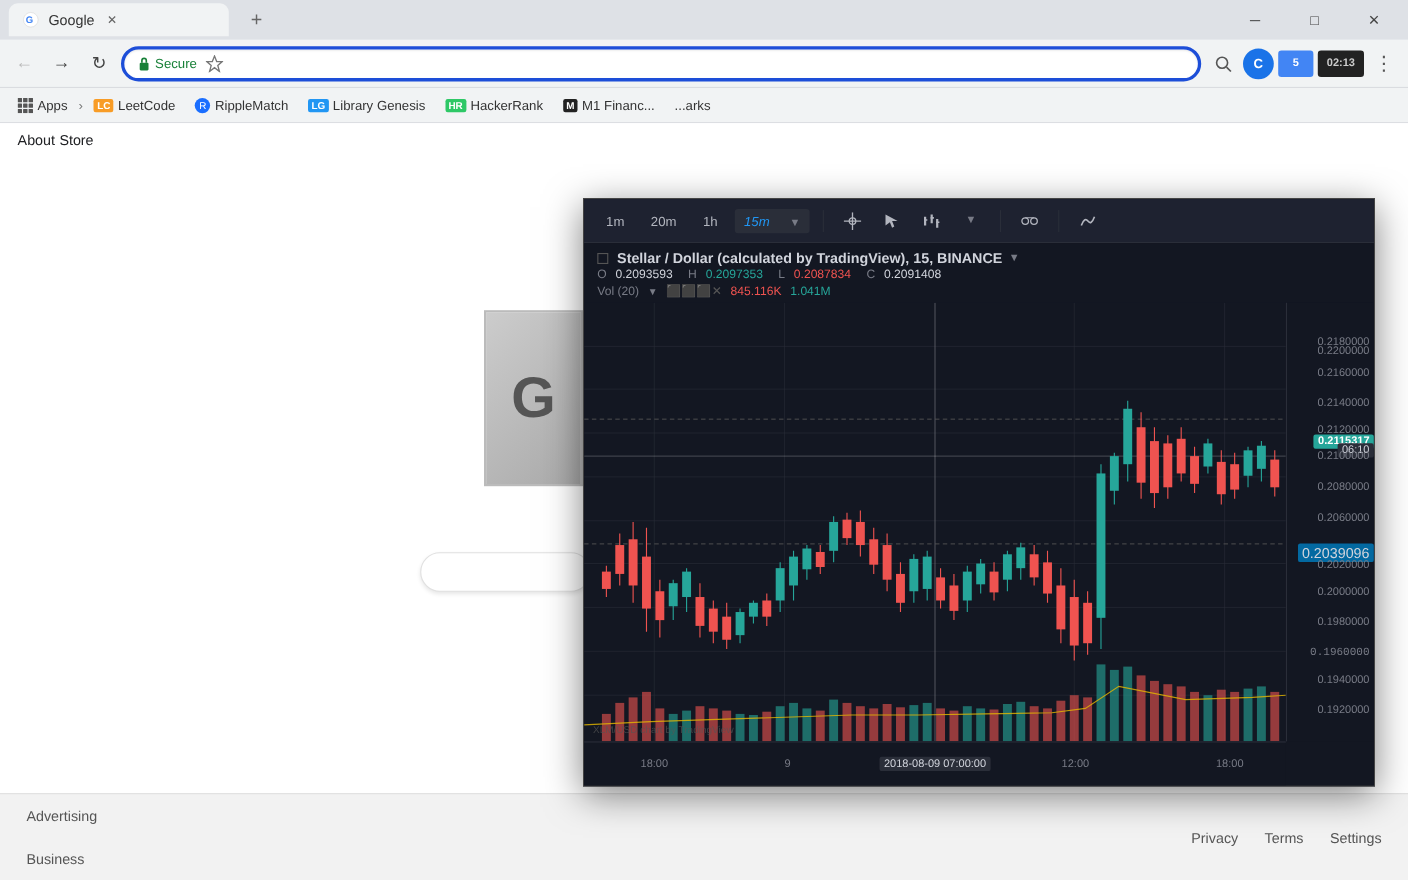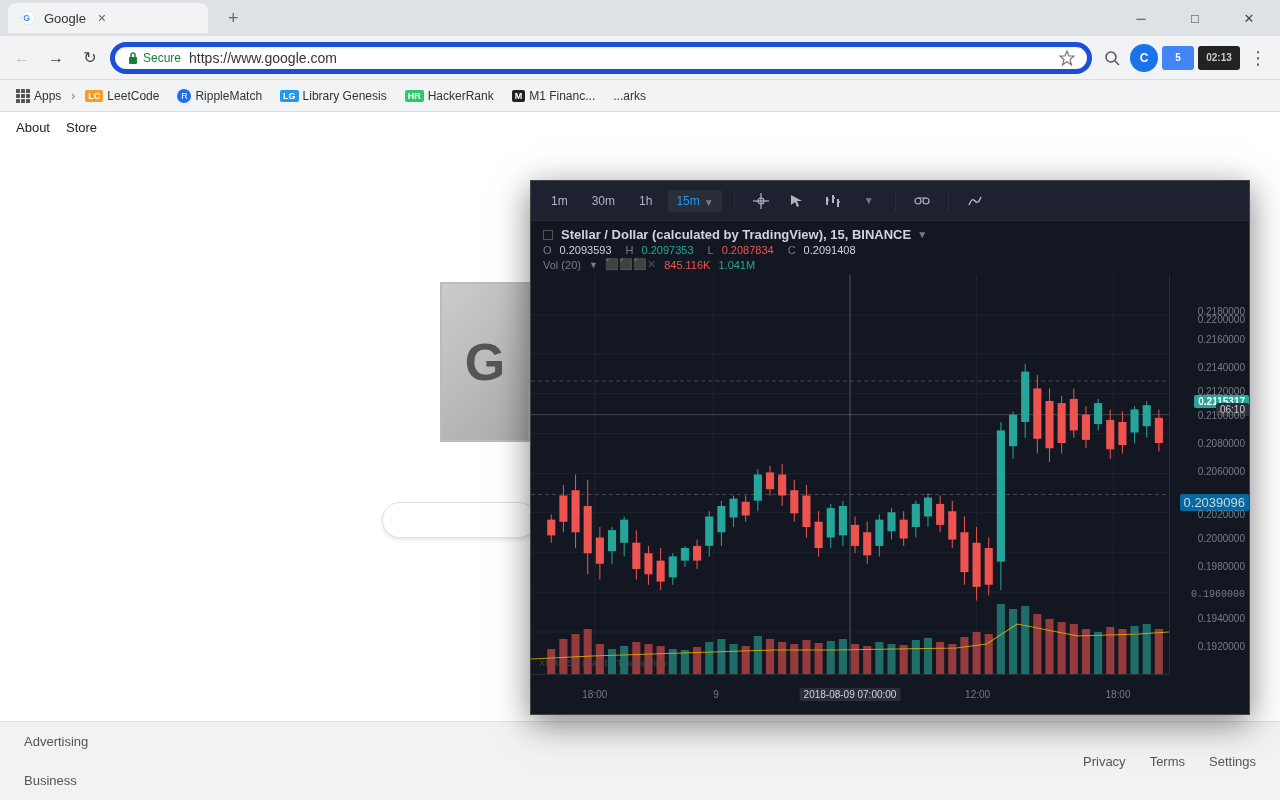--- a/index.html
+++ b/index.html
@@ -13,21 +13,21 @@
     .tab-active { background: #f1f3f4; border-radius: 8px 8px 0 0; padding: 0 12px; height: 30px; display: flex; align-items: center; gap: 8px; min-width: 200px; font-size: 13px; color: #333; }
     .tab-inactive { background: transparent; border-radius: 8px 8px 0 0; padding: 0 12px; height: 30px; display: flex; align-items: center; gap: 8px; min-width: 40px; font-size: 13px; color: #555; }
     .tab-close { width: 16px; height: 16px; border-radius: 50%; display: flex; align-items: center; justify-content: center; font-size: 11px; color: #666; cursor: pointer; }
     .window-controls { margin-left: auto; display: flex; gap: 8px; }
     .win-btn { width: 46px; height: 30px; display: flex; align-items: center; justify-content: center; font-size: 13px; color: #444; cursor: pointer; }
 
     
     .nav-bar { height: 44px; background: #f1f3f4; display: flex; align-items: center; padding: 0 8px; gap: 6px; border-bottom: 1px solid #dadce0; }
     .nav-btn { width: 28px; height: 28px; border-radius: 50%; display: flex; align-items: center; justify-content: center; cursor: pointer; color: #444; font-size: 16px; }
     .nav-btn.disabled { color: #bbb; cursor: default; }
-    .address-bar { flex: 1; height: 32px; background: white; border-radius: 16px; display: flex; align-items: center; padding: 0 12px; gap: 8px; border: 5px solid #1d4ed8; box-shadow: inset 0 1px 2px rgba(0,0,0,0.1); }
+    .address-bar { flex: 1; height: 32px; background: white; border-radius: 16px; display: flex; align-items: center; padding: 0 12px; gap: 8px; border: 3px solid #1d4ed8; box-shadow: inset 0 1px 2px rgba(0,0,0,0.1); }
     .secure-badge { display: flex; align-items: center; gap: 4px; font-size: 12px; color: #188038; }
     .url-text { font-size: 14px; color: #333; flex: 1; }
     .nav-actions { display: flex; gap: 4px; align-items: center; }
     .nav-icon-btn { width: 28px; height: 28px; border-radius: 50%; display: flex; align-items: center; justify-content: center; cursor: pointer; color: #555; font-size: 16px; }
     .profile-btn { width: 28px; height: 28px; border-radius: 50%; background: #1a73e8; color: white; display: flex; align-items: center; justify-content: center; font-size: 12px; font-weight: bold; cursor: pointer; }
     .ext-btn { width: 28px; height: 28px; border-radius: 4px; background: #4285f4; color: white; display: flex; align-items: center; justify-content: center; font-size: 10px; font-weight: bold; cursor: pointer; position: relative; }
 
     
     .bookmarks-bar { height: 32px; background: #f1f3f4; display: flex; align-items: center; padding: 0 8px; gap: 2px; border-bottom: 1px solid #dadce0; }
     .bookmark-item { padding: 4px 8px; border-radius: 4px; font-size: 12px; color: #333; cursor: pointer; display: flex; align-items: center; gap: 4px; white-space: nowrap; }
@@ -43,21 +43,21 @@
     .footer-left { display: flex; gap: 24px; flex-direction: column; }
     .footer-right { margin-left: auto; display: flex; gap: 24px; }
     .footer-link { font-size: 13px; color: #555; cursor: pointer; }
 
     
     .tradingview-overlay { position: absolute; top: 68px; left: 530px; width: 720px; height: 535px; background: #131722; border: 1px solid #444; box-shadow: 0 8px 32px rgba(0,0,0,0.5); z-index: 100; display: flex; flex-direction: column; }
 
     
     .chart-toolbar { height: 40px; background: #1e2230; display: flex; align-items: center; padding: 0 12px; gap: 8px; border-bottom: 1px solid #2a2e39; }
     .time-btn { padding: 4px 8px; border-radius: 3px; font-size: 12px; color: #b2b5be; cursor: pointer; background: transparent; border: none; }
-    .time-btn-with-arrow { padding: 4px 8px; border-radius: 3px; font-size: 12px; color: #b2b5be; cursor: pointer; display: flex; align-items: flex-end; gap: 4px; background: #2a2e39; }
+    .time-btn-with-arrow { padding: 4px 8px; border-radius: 3px; font-size: 12px; color: #b2b5be; cursor: pointer; display: flex; align-items: flex-end; gap: 18px; background: #2a2e39; font-style: italic; }
     .separator { width: 1px; height: 20px; background: #2a2e39; margin: 0 4px; }
     .toolbar-icon { width: 28px; height: 28px; display: flex; align-items: center; justify-content: center; color: #b2b5be; cursor: pointer; border-radius: 3px; font-size: 14px; }
 
     
     .chart-header { padding: 6px 12px 4px; background: #131722; }
     .chart-title { font-size: 13px; color: #d1d4dc; display: flex; align-items: center; gap: 6px; }
     .chart-symbol { font-weight: bold; }
     .chart-prices { font-size: 11px; color: #787b86; margin-top: 2px; display: flex; gap: 8px; }
     .chart-vol { font-size: 11px; color: #787b86; margin-top: 2px; display: flex; align-items: center; gap: 8px; }
 
@@ -107,21 +107,20 @@
     <div class="nav-btn">↻</div>
 
     <div class="address-bar">
       <div class="secure-badge">
         <svg width="12" height="14" viewBox="0 0 12 14">
           <rect x="2" y="6" width="8" height="7" rx="1" fill="#188038"></rect>
           <path d="M4 6V4a2 2 0 014 0v2" fill="none" stroke="#188038" stroke-width="1.5"></path>
         </svg>
         <span>Secure</span>
       </div>
-      <span class="url-text">https://www.google.com</span>
       <svg width="16" height="16" viewBox="0 0 16 16" style="color:#555">
         <polygon points="8,1 10,6 15,6 11,9.5 12.5,15 8,11.5 3.5,15 5,9.5 1,6 6,6" fill="none" stroke="#777" stroke-width="1.2"></polygon>
       </svg>
     </div>
 
     <div class="nav-actions">
       <div class="nav-icon-btn">
         <svg width="16" height="16" viewBox="0 0 16 16">
             <circle cx="7" cy="7" r="5" fill="none" stroke="#555" stroke-width="1.5"></circle>
             <line x1="11" y1="11" x2="15" y2="15" stroke="#555" stroke-width="1.5"></line>
@@ -180,21 +179,21 @@
     </div>
     <div class="bookmark-item">
       <span>...arks</span>
     </div>
   </div>
 
   <div class="page-content">
 
     <div class="google-page">
 
-      <div style="position:absolute; top:8px; left:16px; display:flex; gap:16px; z-index:1;">
+      <div style="position:absolute; top:8px; left:16px; display:flex; gap:4px; z-index:1;">
         <a style="font-size:13px;color:#202124;text-decoration:none;cursor:pointer;">About</a>
         <a style="font-size:13px;color:#202124;text-decoration:none;cursor:pointer;">Store</a>
       </div>
 
       <div style="position:absolute; left:440px; top:170px; width:90px; height:160px; background:linear-gradient(135deg,#ccc,#aaa); display:flex; align-items:center; justify-content:center; border:2px solid #bbb; overflow:hidden;">
         <span style="font-size:52px; font-weight:900; color:#555; font-family:'Arial Black',sans-serif;">G</span>
       </div>
 
       <div style="position:absolute; left:382px; top:390px; width:155px; height:36px; background:white; border:1px solid #e0e0e0; border-radius:20px; box-shadow:0 2px 4px rgba(0,0,0,0.1);">
       </div>
@@ -209,21 +208,21 @@
           <a class="footer-link">Terms</a>
           <a class="footer-link">Settings</a>
         </div>
       </div>
     </div>
 
     <div class="tradingview-overlay">
 
       <div class="chart-toolbar">
         <button class="time-btn">1m</button>
-        <button class="time-btn">30m</button>
+        <button class="time-btn">20m</button>
         <button class="time-btn">1h</button>
         <div class="time-btn-with-arrow">
           <span style="color:#2196f3;">15m</span>
           <span style="font-size:10px;color:#787b86;">▼</span>
         </div>
         <div class="separator"></div>
         <div class="toolbar-icon">
           <svg width="16" height="16" viewBox="0 0 16 16">
               <line x1="8" y1="0" x2="8" y2="16" stroke="#b2b5be" stroke-width="1.2"></line>
               <line x1="0" y1="8" x2="16" y2="8" stroke="#b2b5be" stroke-width="1.2"></line>

